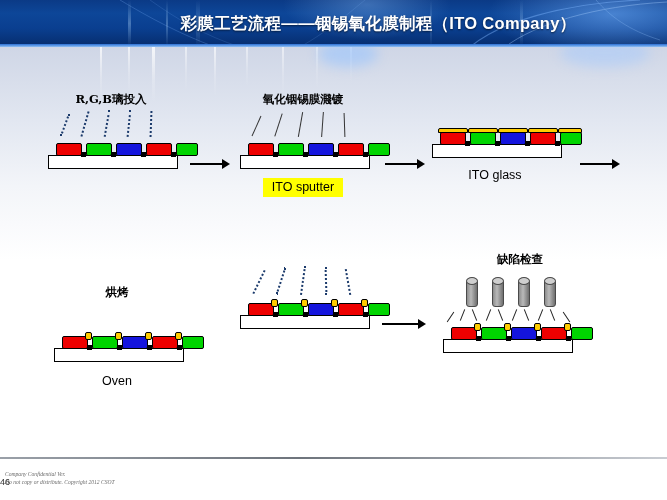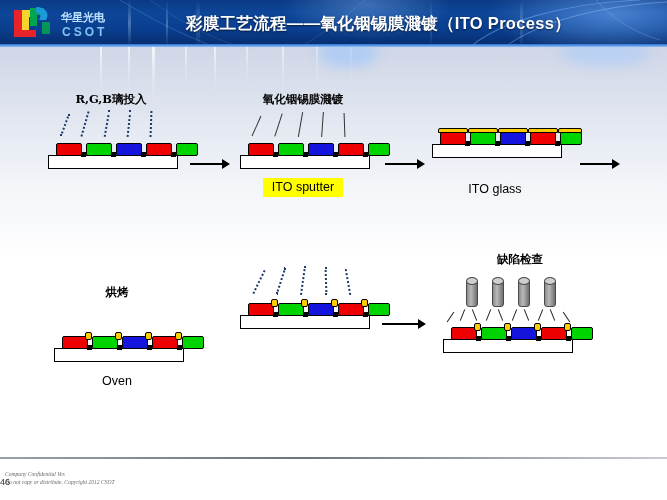--- a/index.html
+++ b/index.html
@@ -126,37 +126,23 @@
     <path d="M150 0 C 178 20 206 36 240 47" stroke="#79aef5" stroke-width=".8" fill="none" opacity=".4"></path>
     <path d="M300 47 C 330 30 350 12 365 0" stroke="#8dc0ff" stroke-width=".8" fill="none" opacity=".35"></path>
     <path d="M596 0 C 610 16 628 30 660 40" stroke="#9ccaff" stroke-width="1" fill="none" opacity=".5"></path>
   </svg>
   <div class="hstreak" style="left:128px;top:0;width:3px;height:47px;opacity:.45;"></div>
   <div class="hstreak" style="left:166px;top:0;width:2px;height:47px;opacity:.4;"></div>
   <div class="hstreak" style="left:196px;top:0;width:4px;height:47px;opacity:.3;"></div>
   <div class="hstreak" style="left:430px;top:0;width:2px;height:47px;opacity:.3;"></div>
   <div class="hstreak" style="left:520px;top:0;width:3px;height:47px;opacity:.35;"></div>
 
-  <div id="headerTitle">彩膜工艺流程——氧化铟锡膜濺镀（ITO Process）</div>
+  <div id="headerTitle">彩膜工艺流程——铟锡氧化膜制程（ITO Company）</div>
   <div id="header-underline"></div>
 
-  <div id="logo">
-    <svg width="110" height="40" viewBox="0 0 110 40">
-
-      <path d="M8 6 L16 6 L16 26 L30 26 L30 33 L8 33 Z" fill="#e8232a"></path>
-      <path d="M16 6 L30 6 L30 13 L23 13 L23 26 L16 26 Z" fill="#f6d32d"></path>
-      <path d="M24 4 L38 4 L38 11 L31 11 L31 22 L24 22 Z" fill="#00a64f"></path>
-      <path d="M30 3 C 40 3 44 10 40 16 L33 16 C 36 11 34 9 30 9 Z" fill="#1a9ad6"></path>
-      <path d="M36 18 L44 18 L44 30 L36 30 Z" fill="#00a64f" opacity=".85"></path>
-
-      <text x="55" y="17" font-family="DejaVu Serif, serif" font-size="11" font-weight="bold" fill="#bfe3ff">华星光电</text>
-
-      <text x="56" y="32" font-family="Liberation Sans, sans-serif" font-size="12" font-weight="bold" fill="#7fc4f2" letter-spacing="3">CSOT</text>
-    </svg>
-  </div>
 </div>
 
 <div id="stage">
 
   <div class="vstreak" style="left:100px;height:52px;opacity:.8;"></div>
   <div class="vstreak" style="left:128px;height:46px;opacity:.7;"></div>
   <div class="vstreak" style="left:152px;height:56px;width:3px;opacity:.85;"></div>
   <div class="vstreak" style="left:185px;height:44px;opacity:.6;"></div>
   <div class="vstreak" style="left:214px;height:50px;opacity:.7;"></div>
   <div class="vstreak" style="left:246px;height:40px;opacity:.55;"></div>
@@ -239,21 +225,21 @@
       <div class="sep" style="left:63px;"></div>
       <div class="cell cB" style="left:68px;width:26px;"></div>
       <div class="itocap" style="left:66px;width:30px;bottom:25px;"></div>
       <div class="sep" style="left:93px;"></div>
       <div class="cell cR" style="left:98px;width:26px;"></div>
       <div class="itocap" style="left:96px;width:30px;bottom:25px;"></div>
       <div class="sep" style="left:123px;"></div>
       <div class="cell cG" style="left:128px;width:22px;"></div>
       <div class="itocap" style="left:126px;width:24px;bottom:25px;"></div>
     </div>
-    <div class="en-label" style="width:150px;margin-top:24px;">ITO glass</div>
+    <div class="en-label" style="width:150px;margin-top:10px;">ITO glass</div>
   </div>
 
   <div class="arrow" style="left:580px;top:112px;width:42px;">
     <div class="shaft" style="width:34px;"></div>
     <div class="head" style="left:32px;"></div>
   </div>
 
   <div class="panel" style="left:42px;top:220px;width:150px;">
     <div class="cn-label" style="width:150px;margin-top:18px;">烘烤</div>
     <div style="height:32px;"></div>

